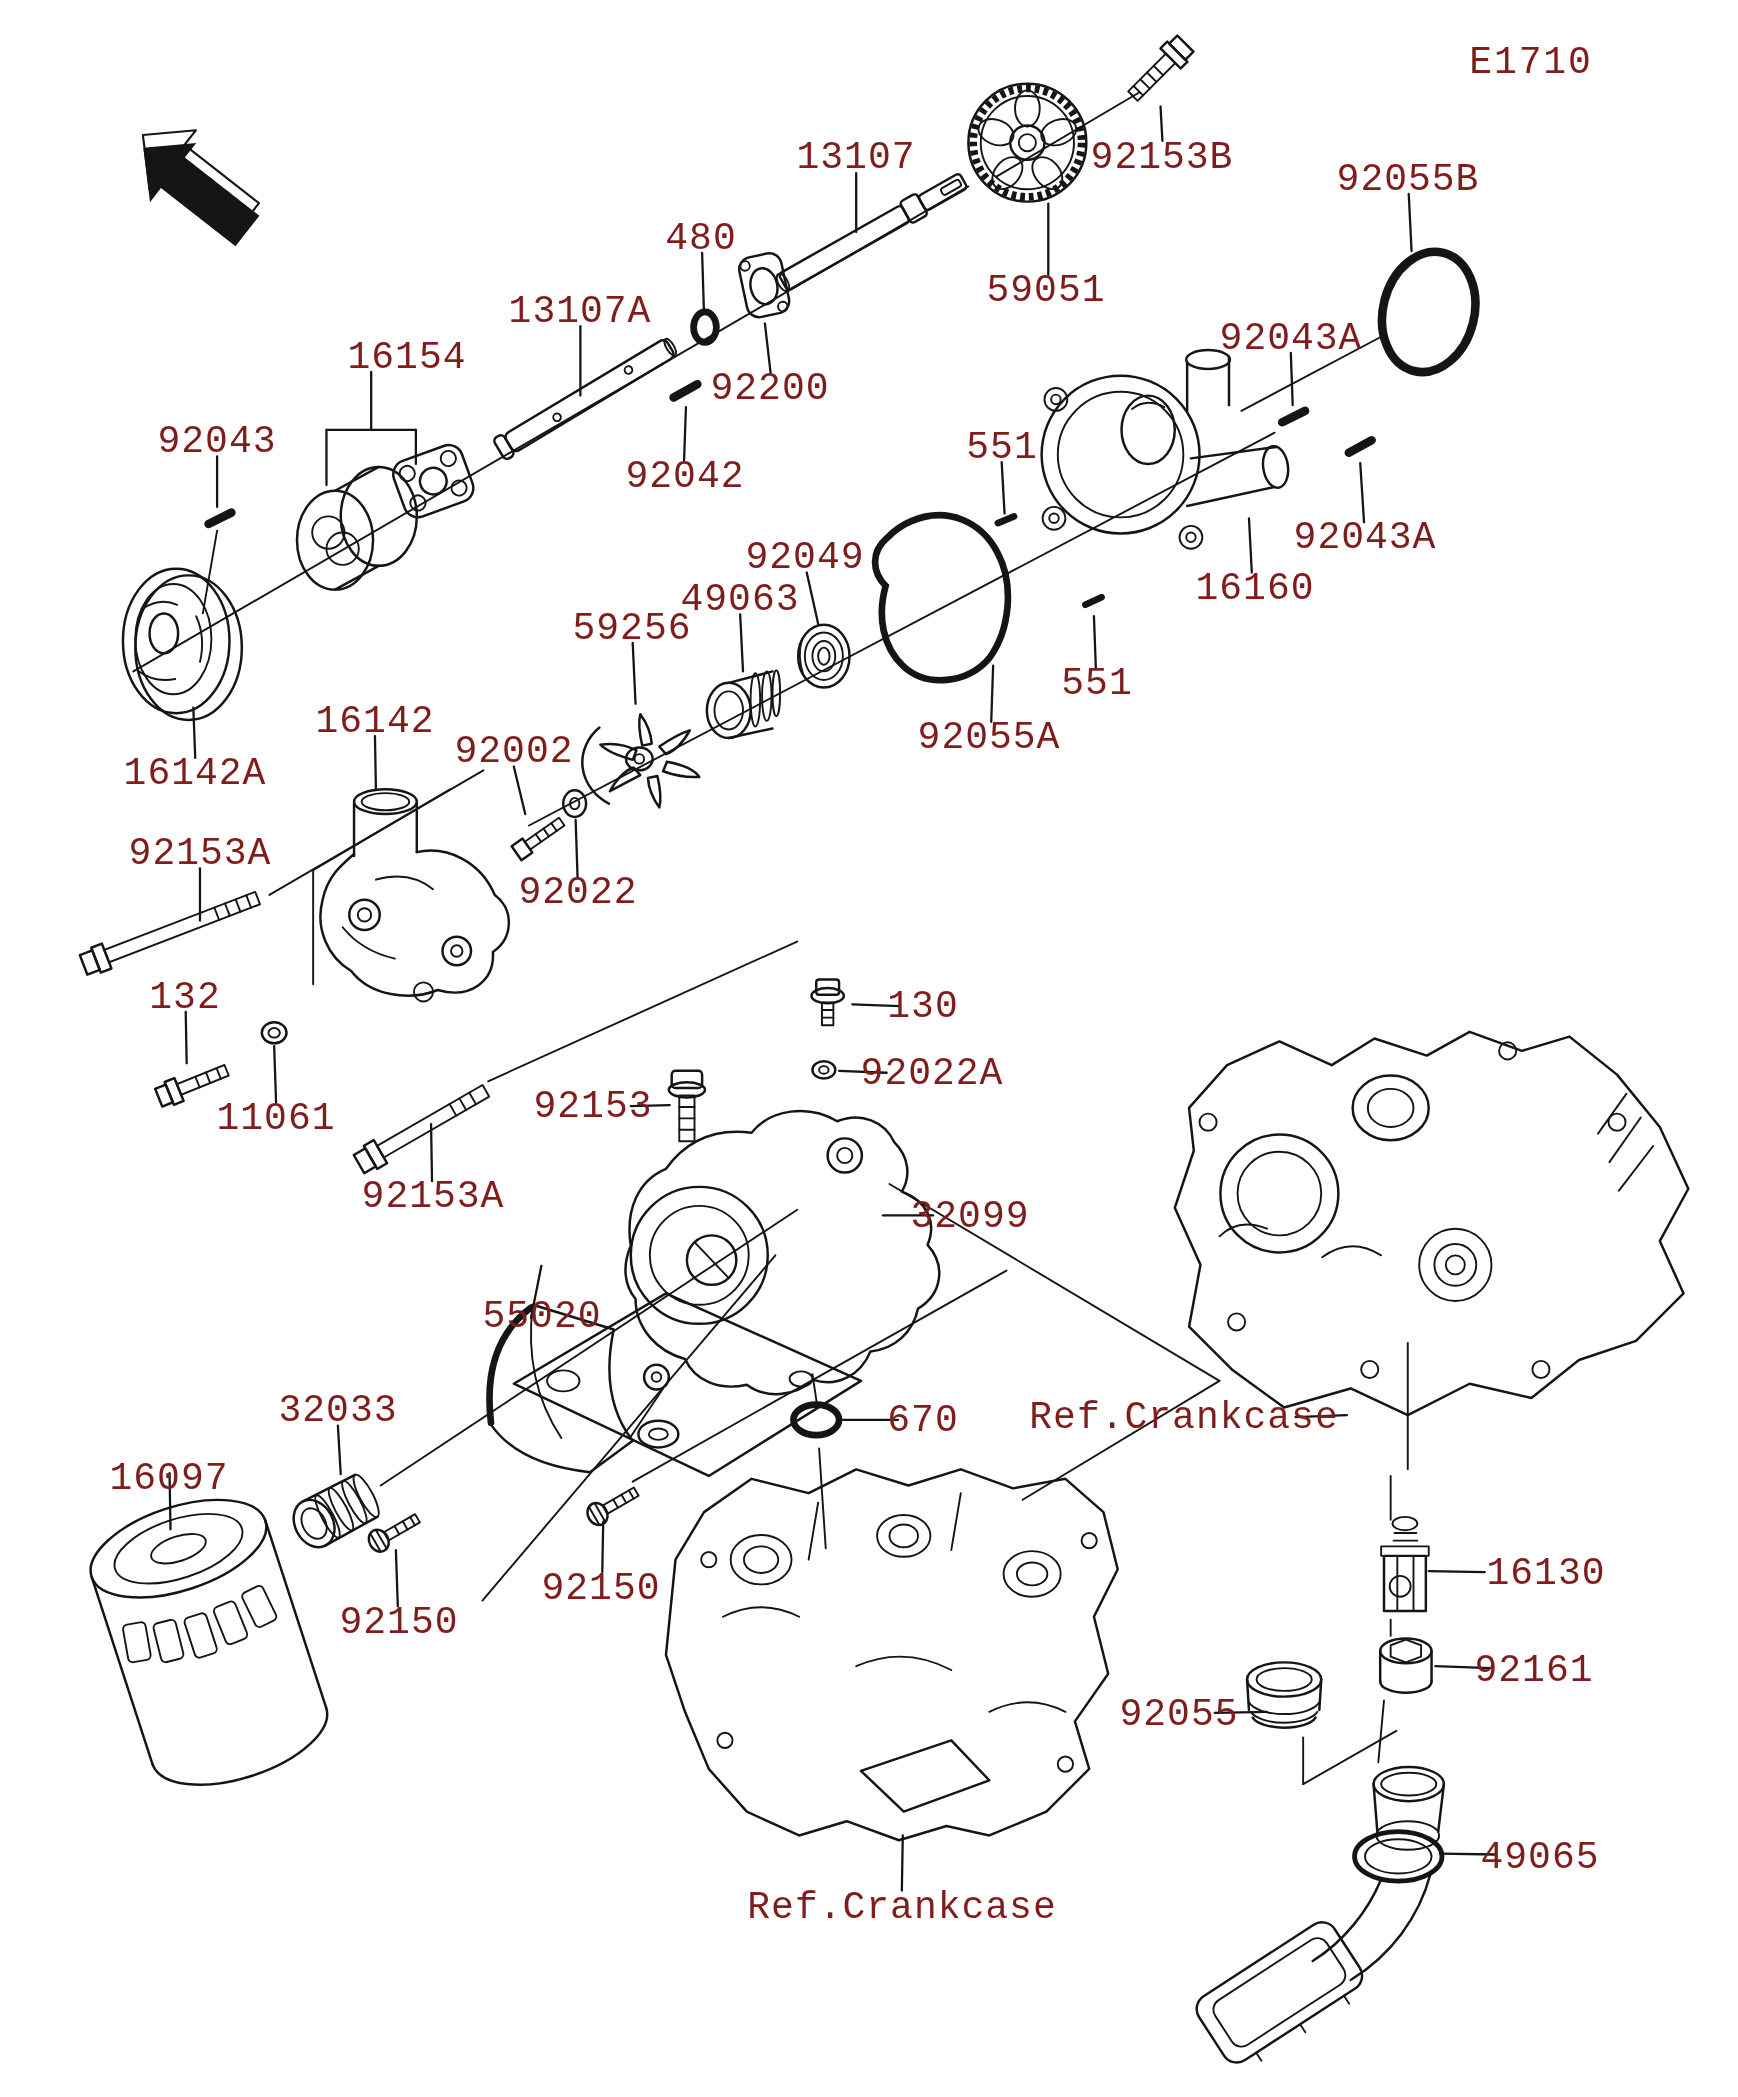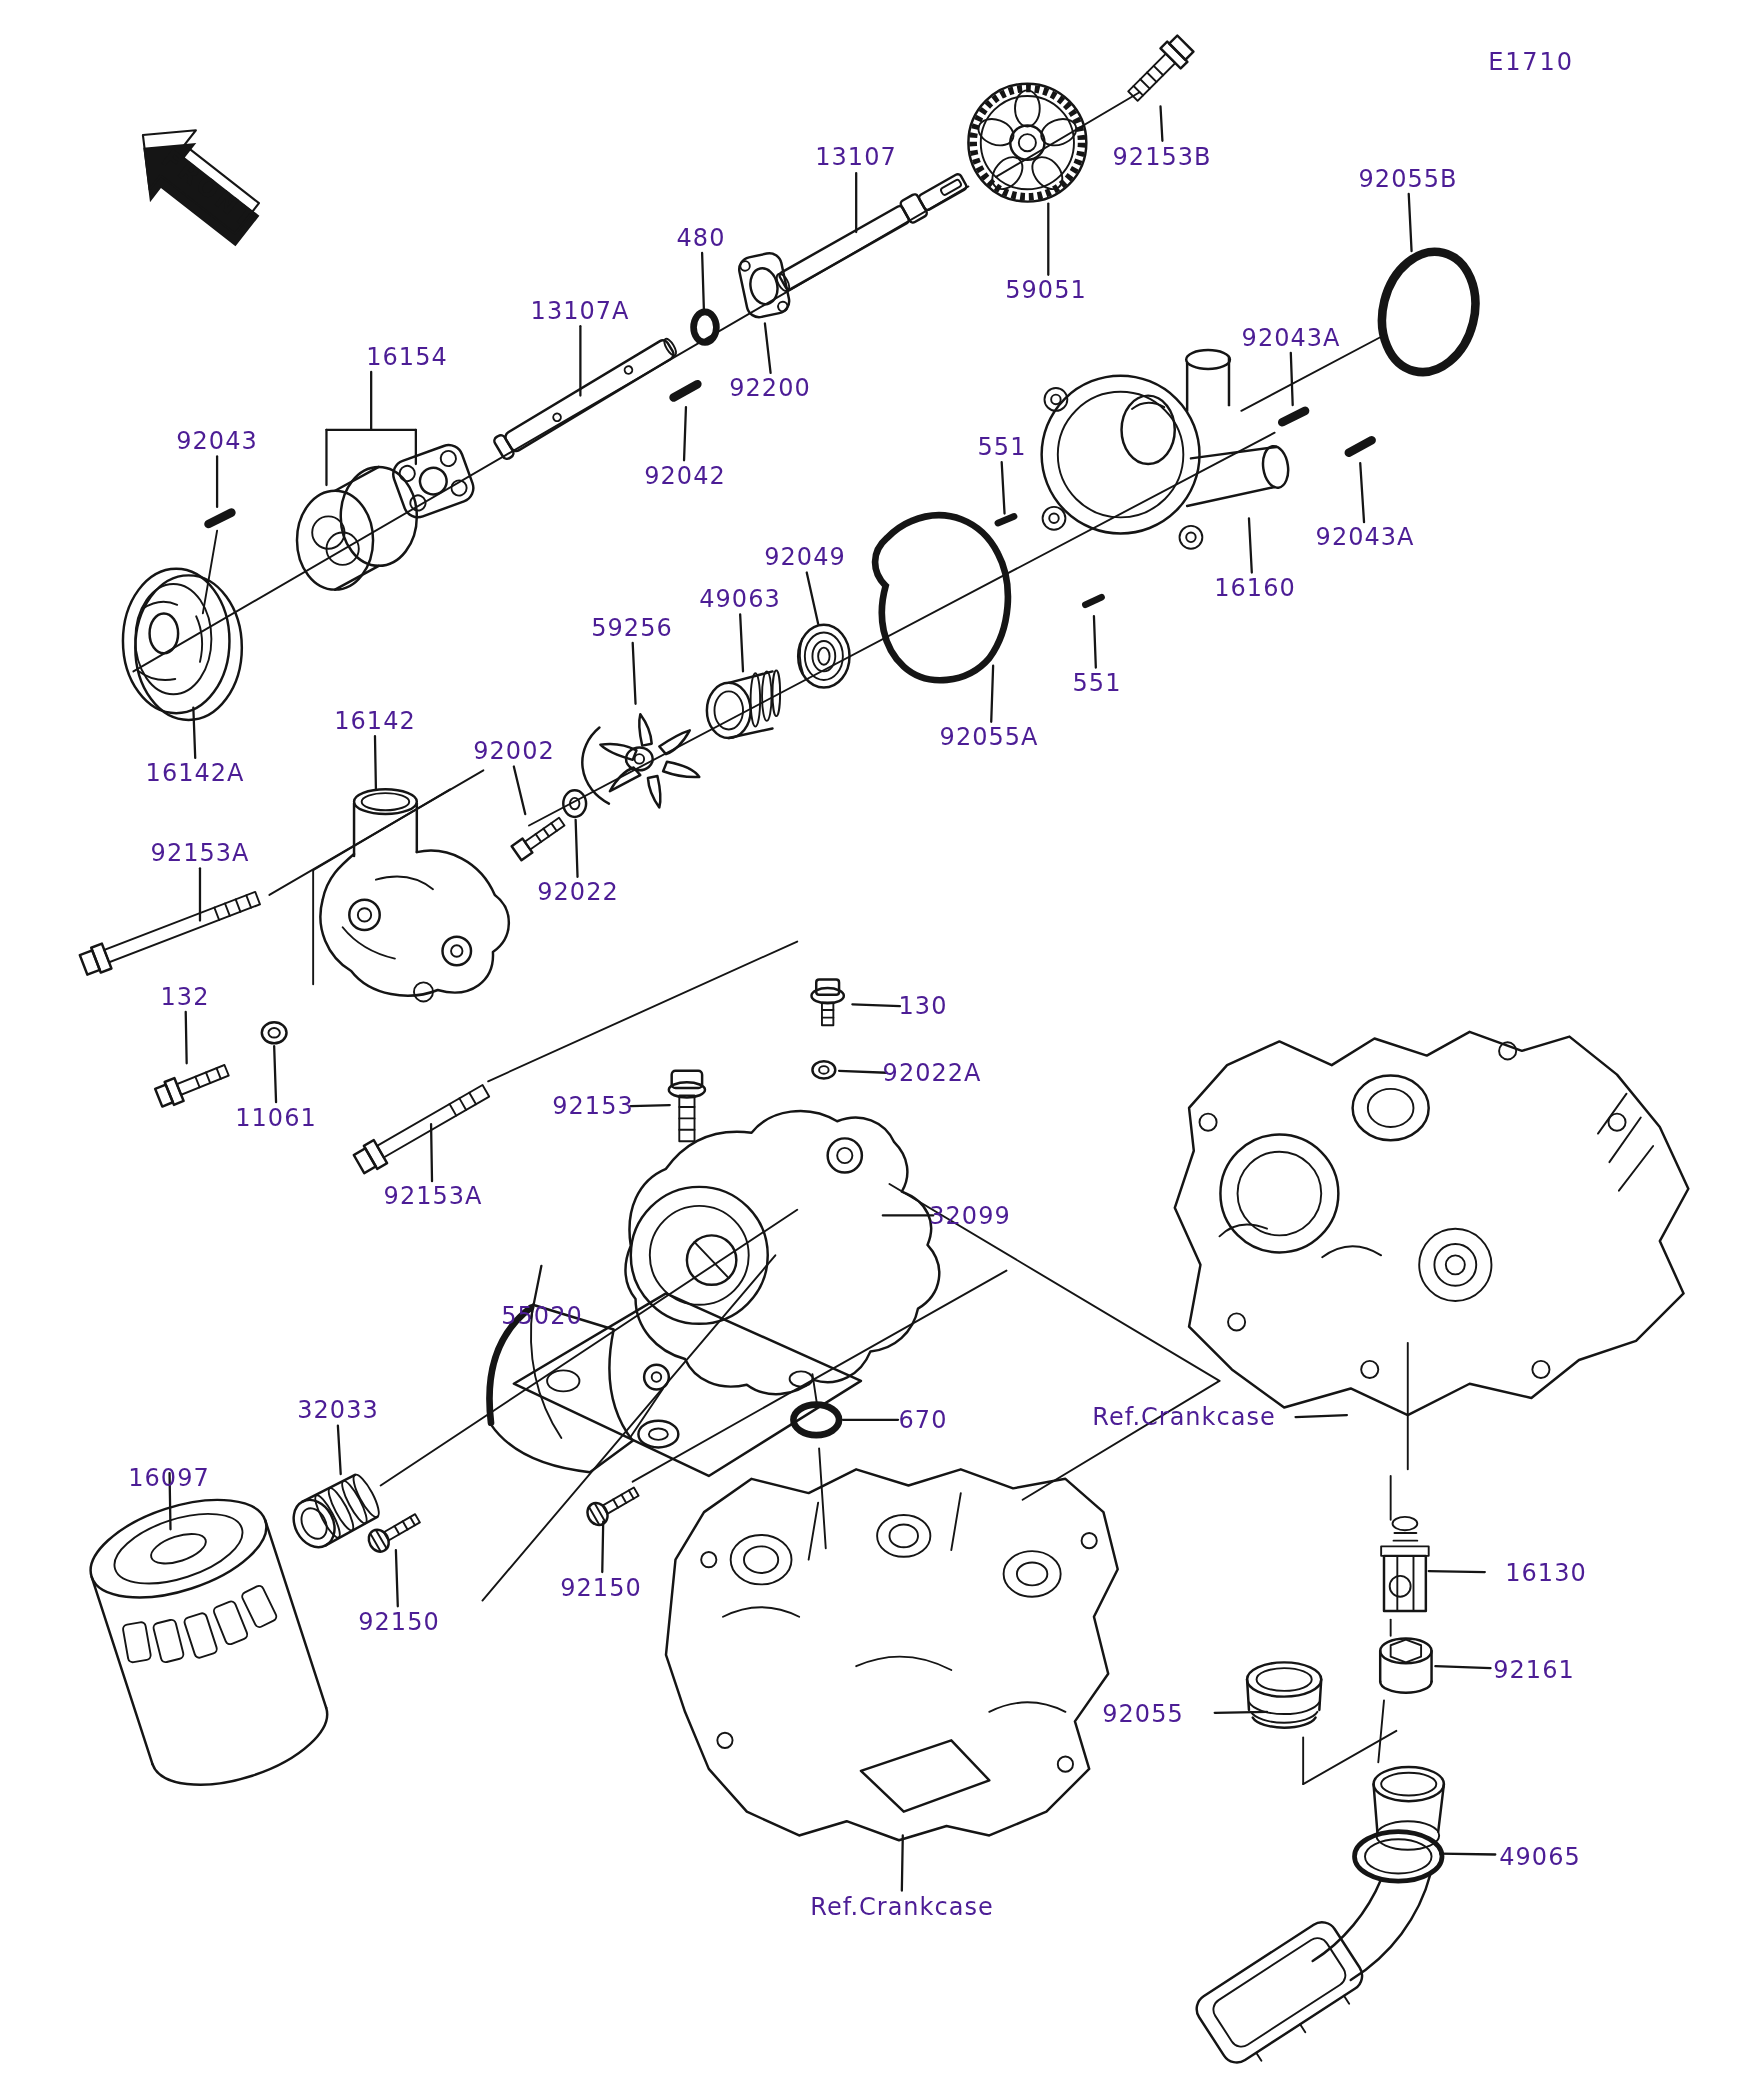--- a/index.html
+++ b/index.html
@@ -3,22 +3,22 @@
 <meta charset="utf-8">
 <style>
   html,body{margin:0;padding:0;background:#dcdcdc;}
   .stage{position:relative;width:1739px;height:2097px;background:#ffffff;
          font-family:"DejaVu Sans",sans-serif;overflow:hidden;}
   svg.art{position:absolute;left:0;top:0;}
   .ln{fill:none;stroke:#151515;stroke-width:2.6;stroke-linejoin:round;stroke-linecap:round;}
   .ln2{fill:none;stroke:#151515;stroke-width:2;stroke-linejoin:round;stroke-linecap:round;}
   .thick{fill:none;stroke:#151515;stroke-width:7;stroke-linecap:round;}
   .xthick{fill:none;stroke:#151515;stroke-width:9;stroke-linecap:round;}
-  .part-label{position:absolute;transform:translate(-50%,-50%);font-size:24px;
-              color:#4c1d95;white-space:nowrap;letter-spacing:1px;}
+  .part-label{position:absolute;transform:translate(-50%,-50%);font-size:38px;
+              color:#7f1d1d;white-space:nowrap;letter-spacing:1px;font-family:Liberation Mono, monospace;}
   .part-label.code{letter-spacing:1.9px;}
 </style>
 </head>
 <body>
 
 <div class="stage">
 <svg class="art" width="1739" height="2097" viewBox="0 0 1828 2205" xmlns="http://www.w3.org/2000/svg">
 
   <g transform="translate(150,142) rotate(38) scale(0.85)">
     <polygon points="10,12 58,-33 58,-10 175,-10 175,38 58,38 58,60" fill="#151515"></polygon>
@@ -552,18 +552,18 @@
       <div class="part-label" style="left: 433px; top: 1196px;">92153A</div>
       <div class="part-label" style="left: 542px; top: 1316px;">55020</div>
       <div class="part-label" style="left: 1184px; top: 1417px;">Ref.Crankcase</div>
       <div class="part-label" style="left: 923px; top: 1420px;">670</div>
       <div class="part-label" style="left: 338px; top: 1410px;">32033</div>
       <div class="part-label" style="left: 169px; top: 1458px; margin-top: 20px;">16097</div>
       <div class="part-label" style="left: 1529px; top: 1573px; margin-left: 17px;">16130</div>
       <div class="part-label" style="left: 1534px; top: 1670px;">92161</div>
       <div class="part-label" style="left: 601px; top: 1588px;">92150</div>
       <div class="part-label" style="left: 399px; top: 1622px;">92150</div>
-      <div class="part-label" style="left: 1143px; top: 1714px;">92055</div>
+      <div class="part-label" style="left: 1179px; top: 1714px;">92055</div>
       <div class="part-label" style="left: 1540px; top: 1857px;">49065</div>
       <div class="part-label" style="left: 902px; top: 1907px;">Ref.Crankcase</div>
     </div>
 </div>
 
 
 </body></html>

